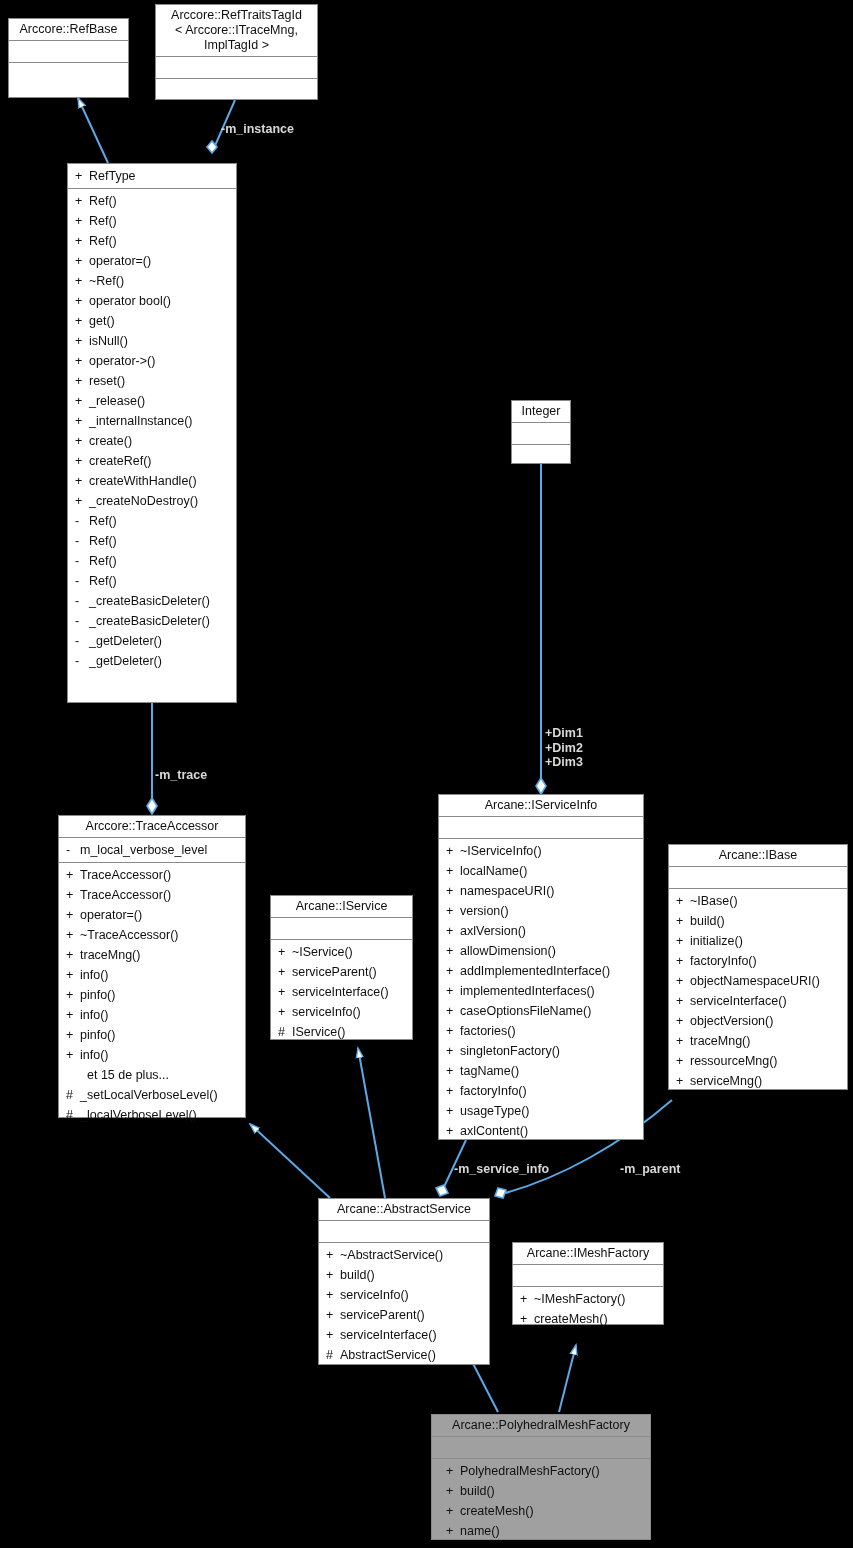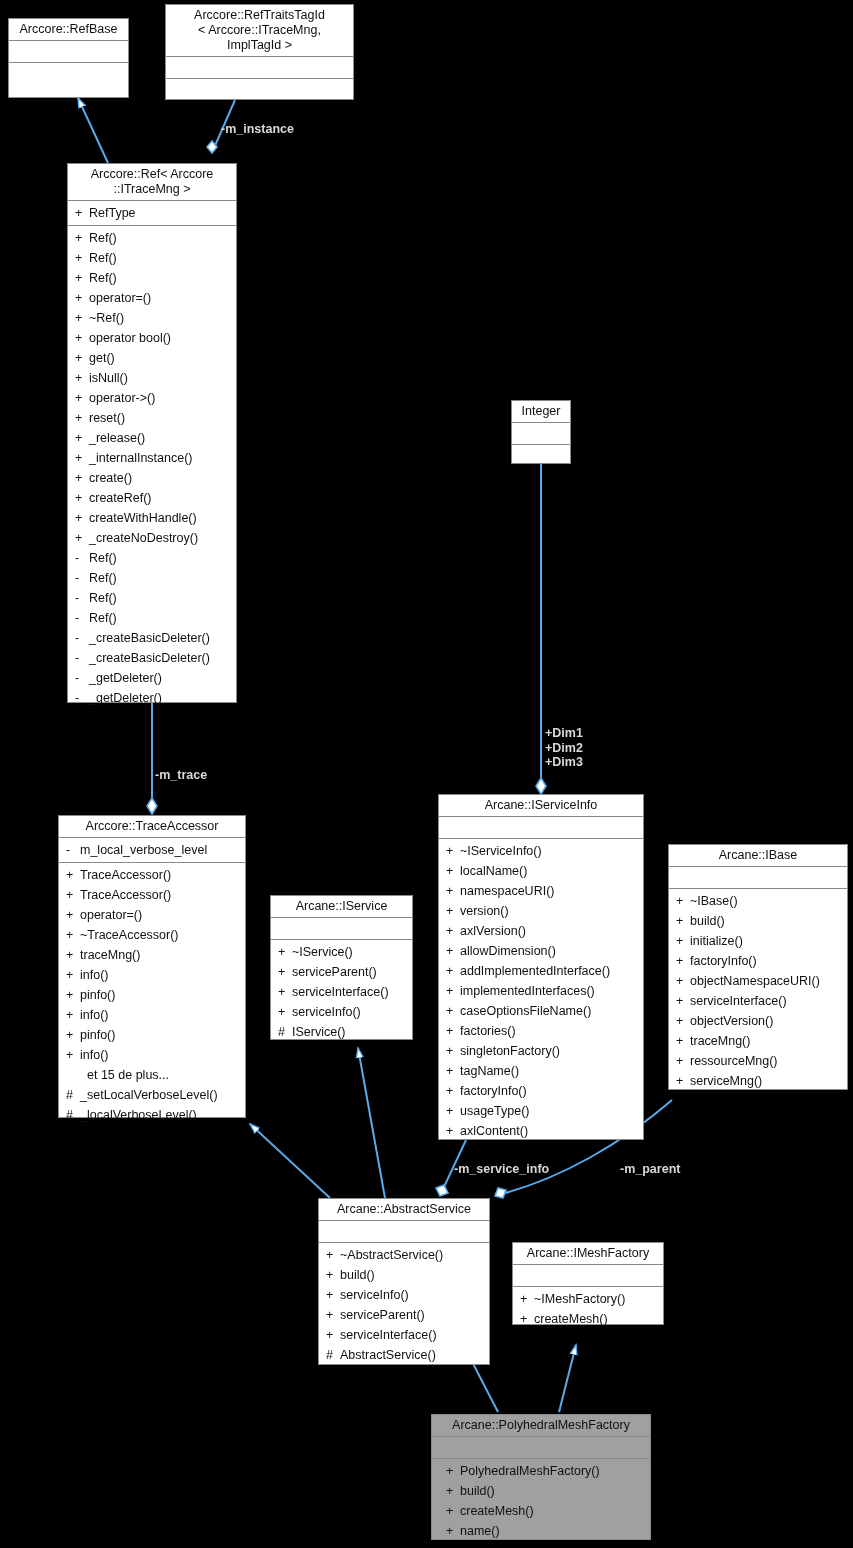--- a/index.html
+++ b/index.html
@@ -143,35 +143,33 @@
   <div class="uml-box" style="left:8px; top:18px; width:121px; height:80px;">
     <div class="uml-title">Arccore::RefBase</div>
     <div class="uml-attrs">
         <div class="empty-row"></div>
       </div>
     <div class="uml-ops">
         <div class="empty-row"></div>
       </div>
   </div>
 
-  <div class="uml-box" style="left:165px; top:4px; width:189px; height:96px;">
+  <div class="uml-box" style="left:155px; top:4px; width:163px; height:96px;">
     <div class="uml-title">Arccore::RefTraitsTagId
 &lt; Arccore::ITraceMng,
 ImplTagId &gt;</div>
     <div class="uml-attrs">
         <div class="empty-row"></div>
       </div>
     <div class="uml-ops">
         <div class="empty-row"></div>
       </div>
   </div>
 
   <div class="uml-box" style="left:67px; top:163px; width:170px; height:540px;">
-    <div class="uml-title">Arccore::Ref&lt; Arccore
-::ITraceMng &gt;</div>
     <div class="uml-attrs">
       <span class="member"><span class="vis">+</span><span>RefType</span></span>
     </div>
     <div class="uml-ops">
       <span class="member"><span class="vis">+</span><span>Ref()</span></span>
       <span class="member"><span class="vis">+</span><span>Ref()</span></span>
       <span class="member"><span class="vis">+</span><span>Ref()</span></span>
       <span class="member"><span class="vis">+</span><span>operator=()</span></span>
       <span class="member"><span class="vis">+</span><span>~Ref()</span></span>
       <span class="member"><span class="vis">+</span><span>operator bool()</span></span>

